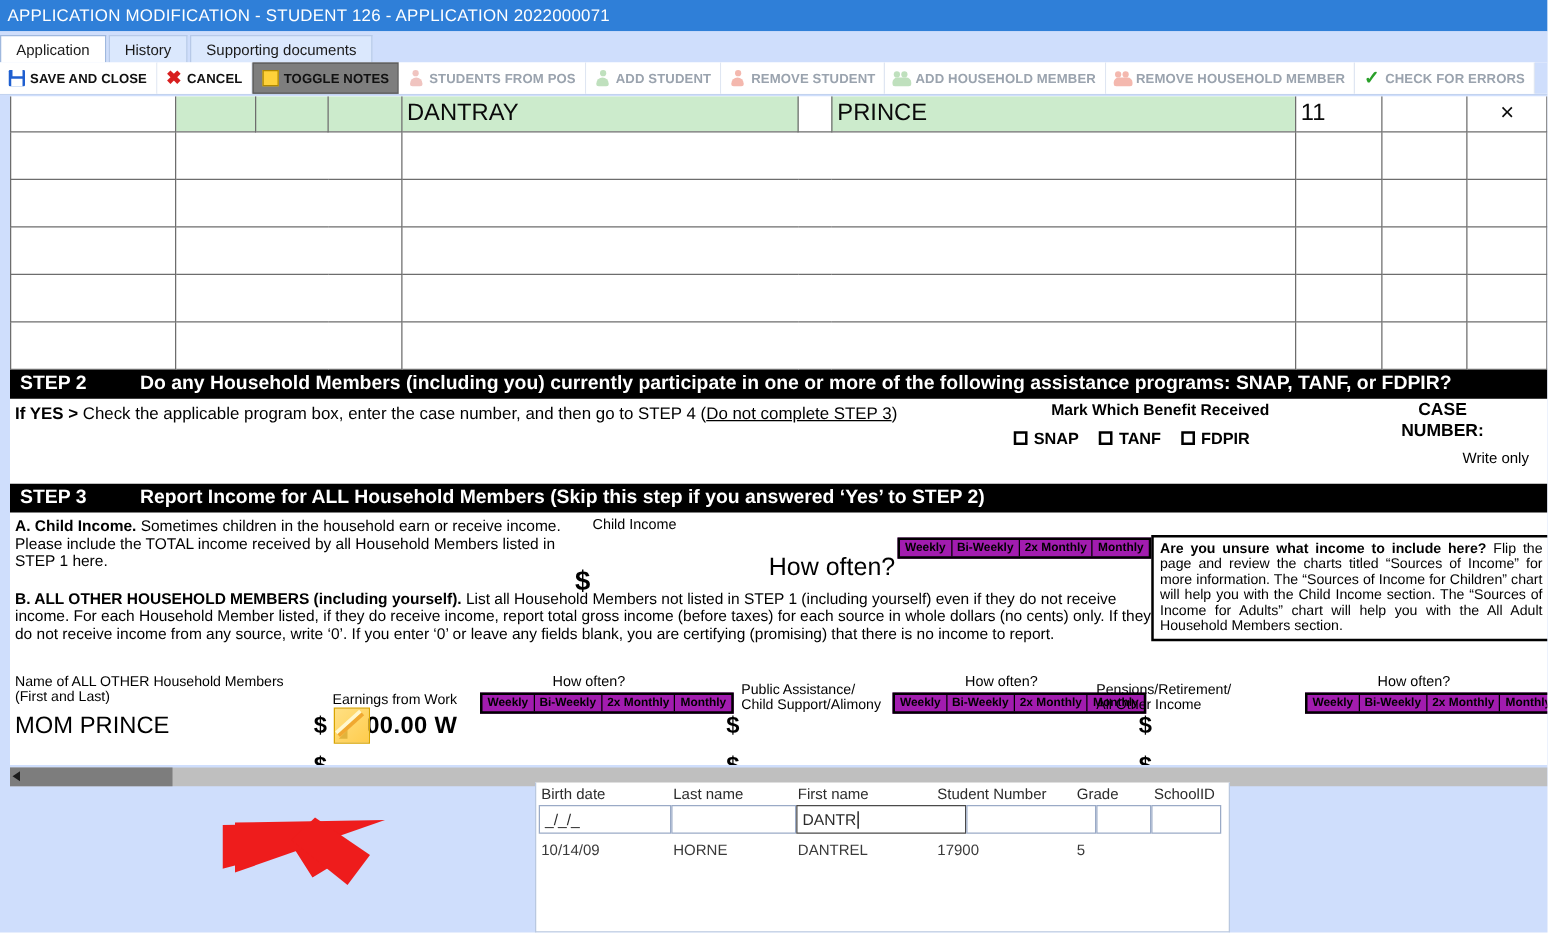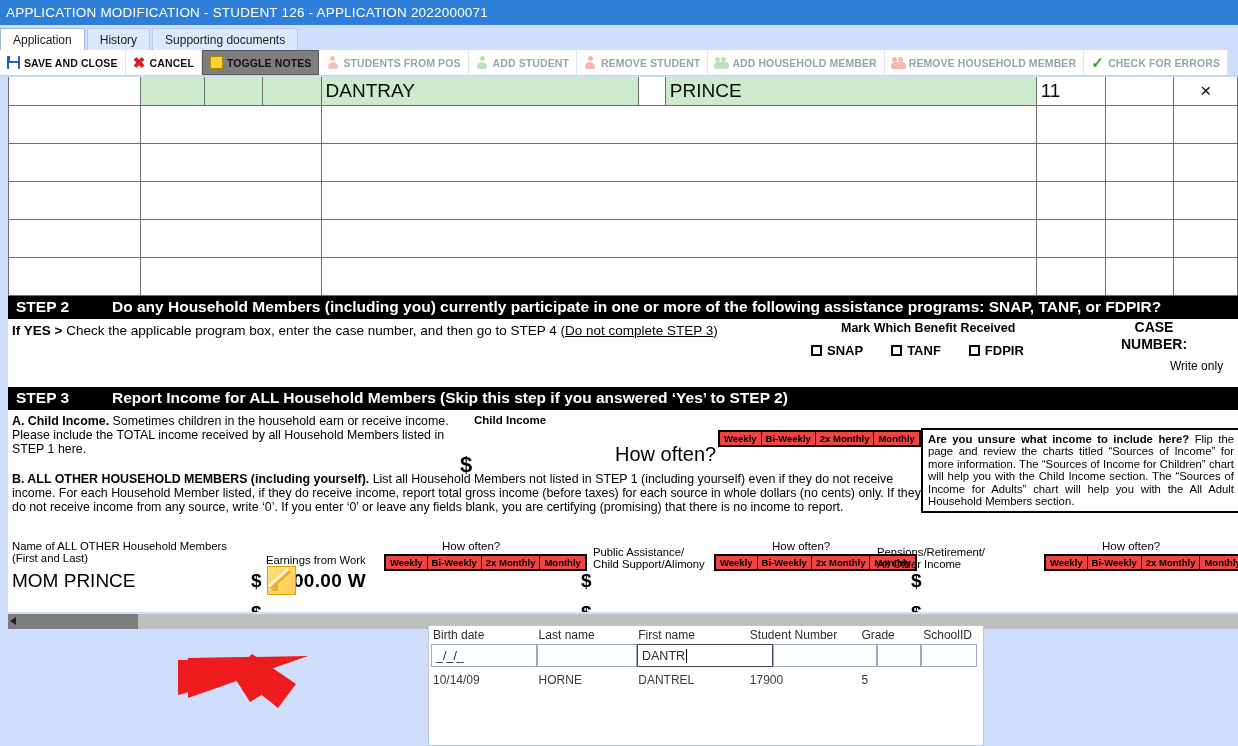--- a/index.html
+++ b/index.html
@@ -117,40 +117,40 @@
   .banner .stepno { width:96px; flex:0 0 auto; }
 
   .s2body { position:relative; height:68px; padding:4px 6px 0 4px; }
   .s2line { font-size:13.5px; color:#000; margin-bottom:10px; }
   .s2line b { font-weight:bold; }
   .u { text-decoration:underline; }
   .markwhich {
     position:absolute; left:833px; top:2px;
     font-size:12.5px; font-weight:bold;
   }
-  .benefits { position:absolute; left:803px; top:24px; display:flex; gap:28px; font-size:13px; font-weight:bold; }
+  .benefits { position:absolute; left:803px; top:24px; display:flex; gap:16px; font-size:13px; font-weight:bold; }
   .cb { display:inline-block; width:11px; height:11px; border:2px solid #000; margin-right:5px; vertical-align:-1px; background:#fff; }
   .caseno { position:absolute; left:1100px; top:0px; text-align:center; font-size:14px; font-weight:bold; line-height:17px; width:92px;}
   .writeonly { position:absolute; left:1162px; top:40px; font-size:12px; }
 
   
   .s3body { position:relative; height:128px; }
   .s3a {
     position:absolute; left:4px; top:4px; width:440px;
     font-size:12.4px; line-height:14.2px; color:#000;
   }
   .s3b {
     position:absolute; left:4px; top:62px; width:910px;
     font-size:12.4px; line-height:14.2px; color:#000;
   }
-  .childincome { position:absolute; left:466px; top:4px; font-size:11.5px;font-weight:bold; }
+  .childincome { position:absolute; left:466px; top:4px; font-size:11.5px; }
   .dollarbig { font-size:22px; font-weight:bold; }
   .ci-dollar { position:absolute; left:452px; top:42px; }
   .howoften-big { position:absolute; left:607px; top:33px; font-size:20px; }
-  .freqbox { display:flex; border:2px solid #000; background:#ef4444; }
+  .freqbox { display:flex; border:2px solid #000; background:#a21caf; }
   .freqbox div { border-left:1px solid #000; padding:1px 4px; font-size:9.5px; font-weight:bold; text-align:center; white-space:nowrap;}
   .freqbox div:first-child { border-left:none; }
   .freq-a { position:absolute; left:710px; top:20px; }
   .infobox {
     position:absolute; left:913px; top:18px; width:320px;
     border:2px solid #000; padding:3px 5px;
     font-size:11.3px; line-height:12.6px; text-align:justify;
   }
 
   

